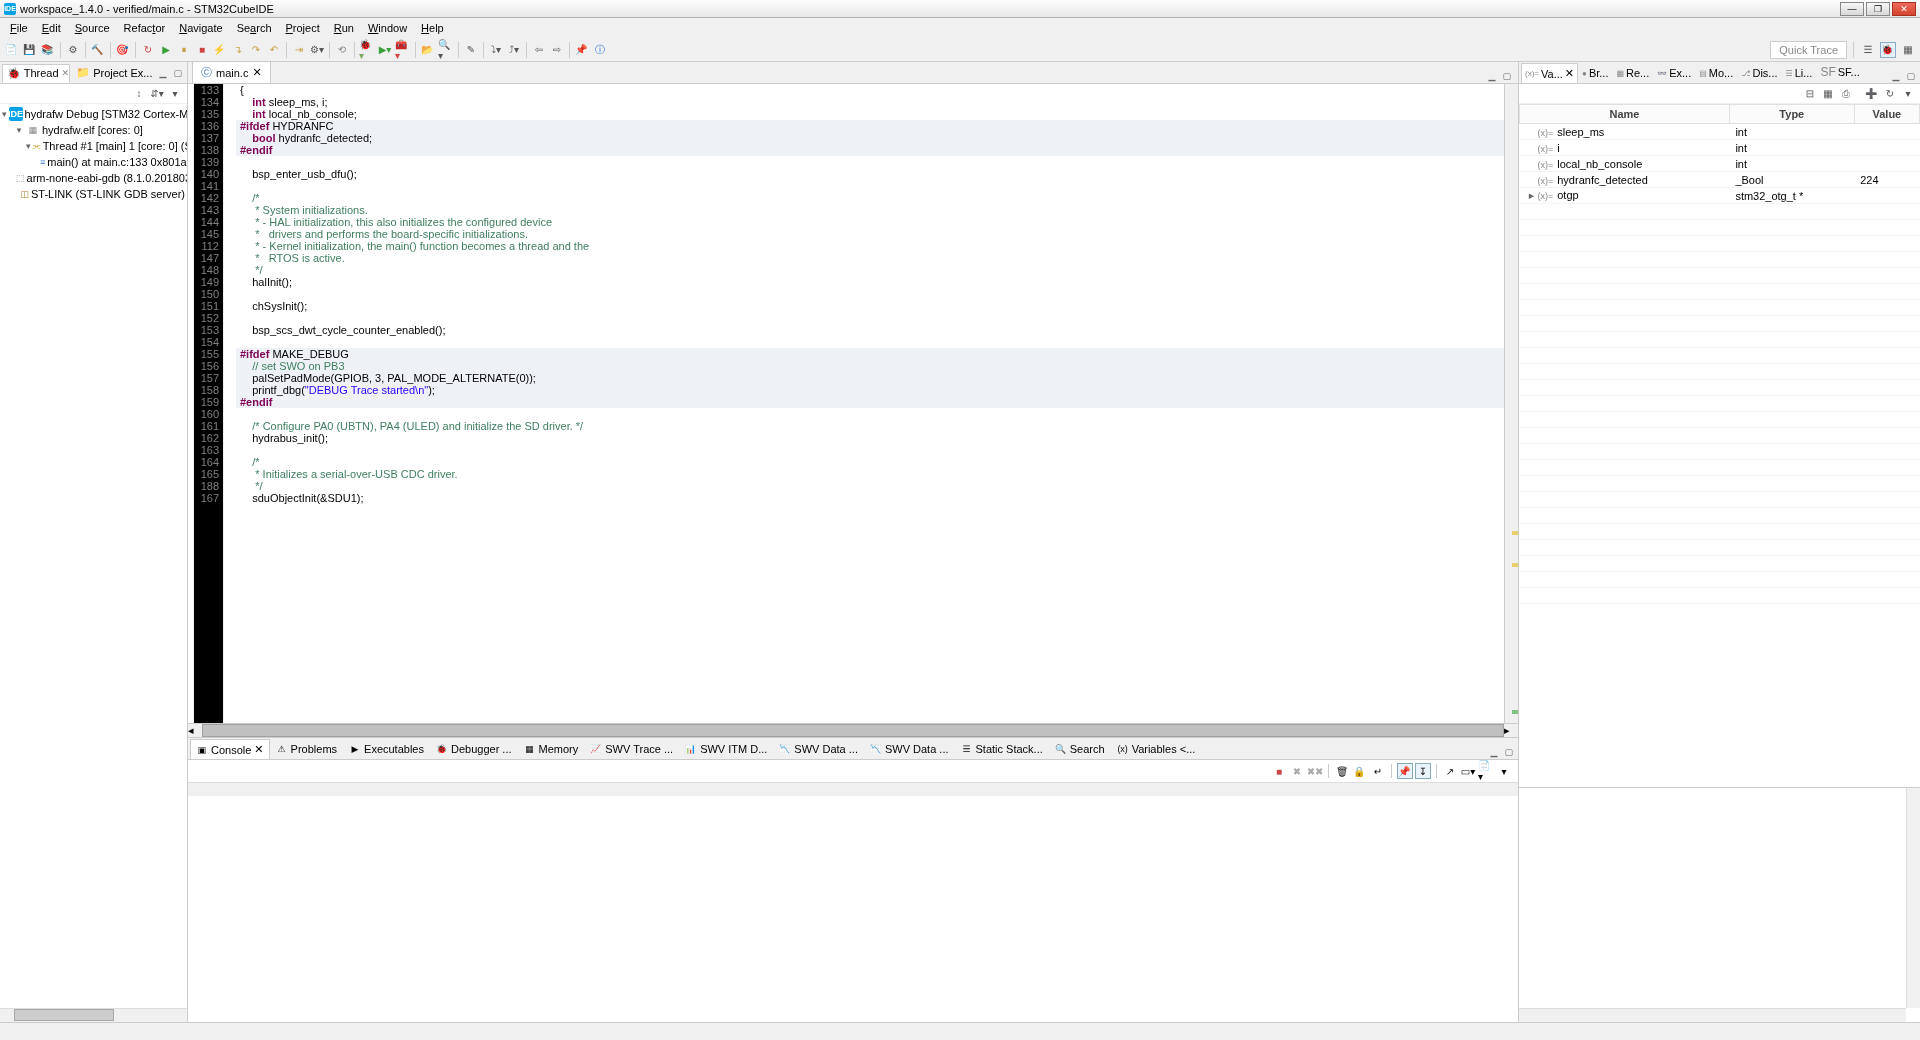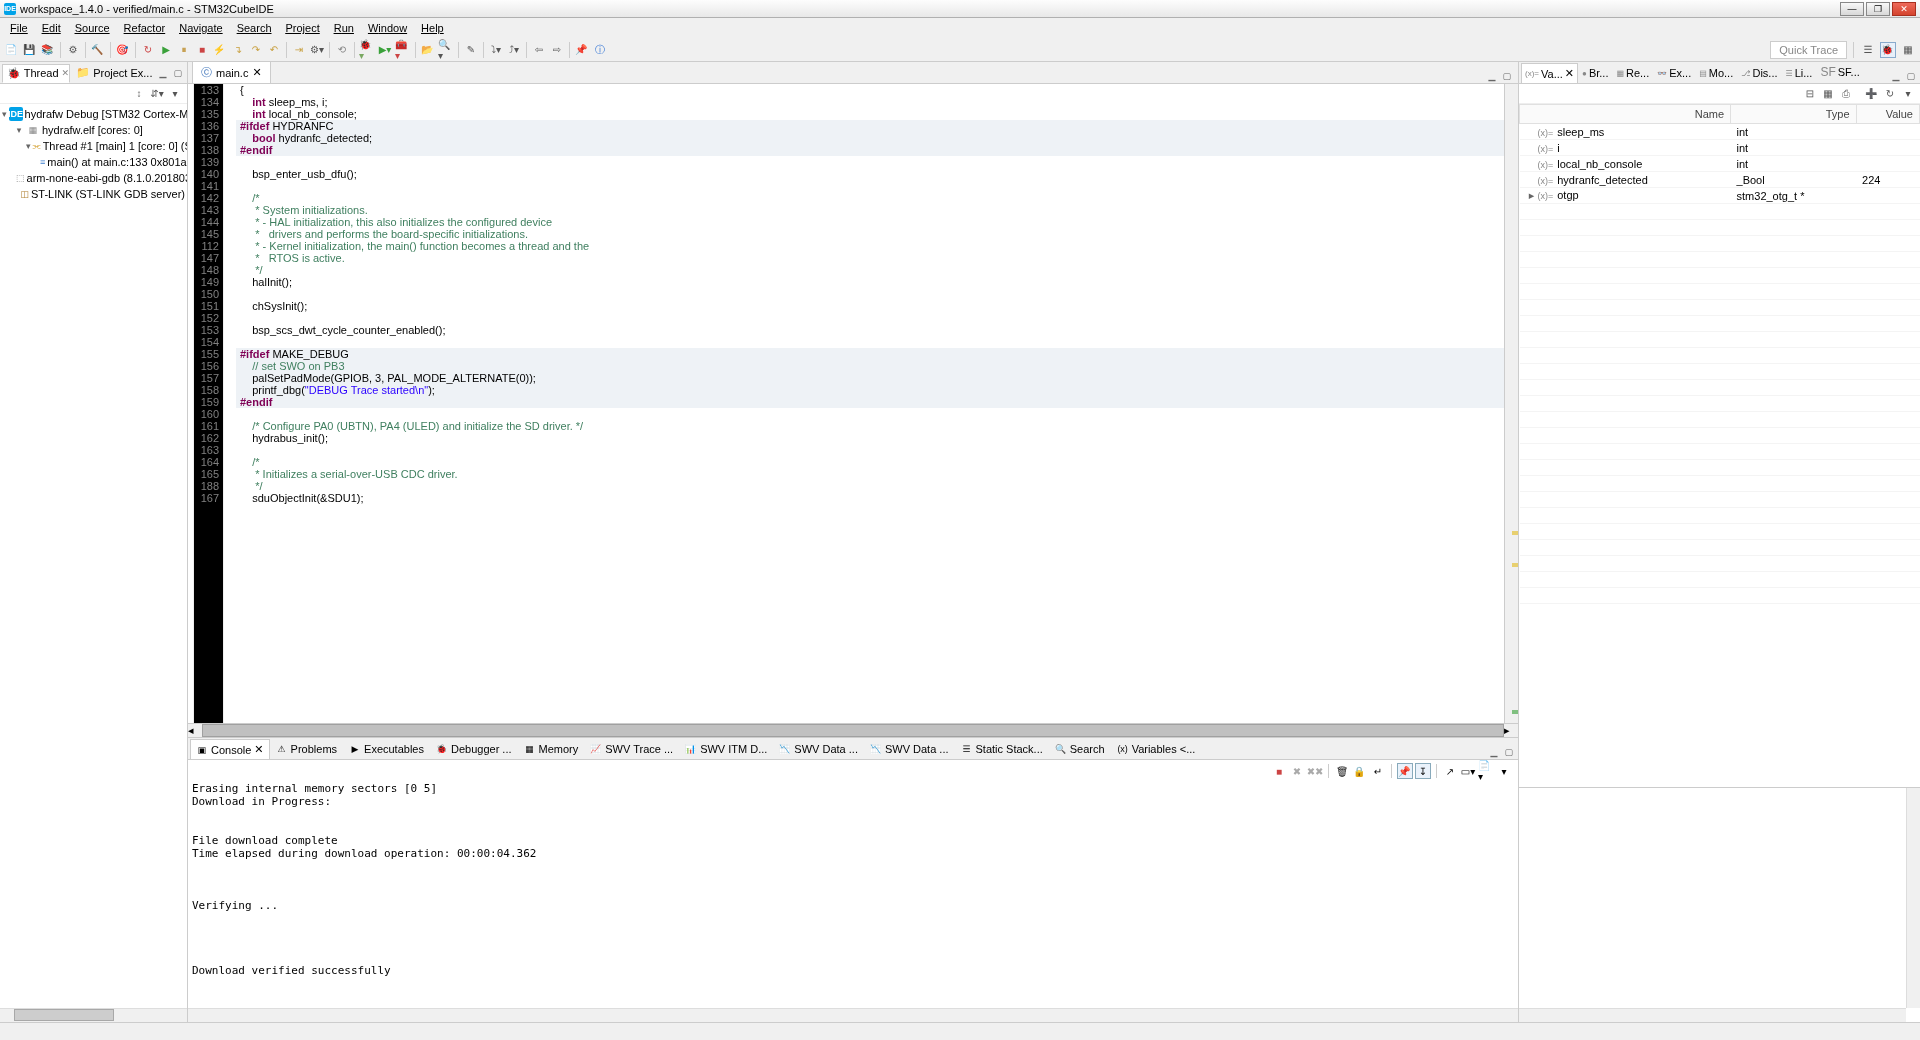--- a/index.html
+++ b/index.html
@@ -4,21 +4,21 @@
 <style>
 * { margin: 0; padding: 0; box-sizing: border-box; font-family: "Segoe UI", Tahoma, sans-serif; font-size: 11px; }
 body { background: #f0f0f0; overflow: hidden; height: 100vh; display: flex; flex-direction: column; }
 .titlebar { background: linear-gradient(to bottom, #fdfdfd, #e8e8e8); height: 18px; display: flex; align-items: center; padding: 0 4px; border-bottom: 1px solid #b0b0b0; justify-content: space-between; }
 .titlebar .left { display: flex; align-items: center; gap: 4px; }
 .titlebar .ide-icon { width: 12px; height: 12px; background: #00a2e8; border-radius: 2px; font-size: 7px; color: white; display: flex; align-items: center; justify-content: center; font-weight: bold; }
 .titlebar .win-btns { display: flex; gap: 2px; }
 .titlebar .win-btn { width: 24px; height: 14px; border: 1px solid #888; background: linear-gradient(to bottom, #f8f8f8, #d8d8d8); display: flex; align-items: center; justify-content: center; font-size: 9px; cursor: pointer; }
 .titlebar .win-btn.close { background: linear-gradient(to bottom, #ee6a5a, #d4442e); color: white; border-color: #a83020; }
 .menubar { background: #f0f0f0; height: 20px; display: flex; align-items: center; padding: 0 4px; gap: 2px; }
-.menubar .menu-item { padding: 2px 6px; cursor: pointer; text-decoration: underline; }
+.menubar .menu-item { padding: 2px 6px; cursor: pointer; }
 .menubar .menu-item u { text-decoration: underline; }
 .toolbar { background: #f0f0f0; height: 24px; display: flex; align-items: center; padding: 0 4px; gap: 4px; border-bottom: 1px solid #ccc; justify-content: space-between; }
 .toolbar .tb-left { display: flex; align-items: center; gap: 2px; }
 .toolbar .tb-right { display: flex; align-items: center; gap: 4px; }
 .tb-btn { width: 16px; height: 16px; display: flex; align-items: center; justify-content: center; cursor: pointer; font-size: 10px; color: #555; }
 .tb-sep { width: 1px; height: 16px; background: #ccc; margin: 0 2px; }
 .quick-access { border: 1px solid #ccc; background: white; padding: 2px 8px; color: #888; }
 .main-area { flex: 1; display: flex; overflow: hidden; }
 .left-panel { width: 188px; background: white; border-right: 1px solid #ccc; display: flex; flex-direction: column; }
 .view-tabs { background: #f0f0f0; height: 22px; display: flex; align-items: center; border-bottom: 1px solid #ccc; padding: 0 2px; gap: 2px; }
@@ -73,21 +73,21 @@
 .right-panel { width: 402px; background: white; border-left: 1px solid #ccc; display: flex; flex-direction: column; }
 .right-split-top { flex: 1; display: flex; flex-direction: column; overflow: hidden; }
 .right-split-bottom { height: 235px; border-top: 1px solid #ccc; overflow: auto; position: relative; }
 .var-tabs { background: #f0f0f0; height: 22px; display: flex; align-items: flex-end; border-bottom: 1px solid #ccc; padding: 0 2px; overflow: hidden; justify-content: space-between; }
 .var-tabs-left { display: flex; align-items: flex-end; overflow: hidden; }
 .vtab { display: flex; align-items: center; gap: 2px; padding: 3px 3px; cursor: pointer; white-space: nowrap; border: 1px solid transparent; font-size: 10px; }
 .vtab.active { background: white; border: 1px solid #ccc; border-bottom: 1px solid white; margin-bottom: -1px; }
 .var-toolbar { height: 20px; display: flex; justify-content: flex-end; align-items: center; gap: 2px; padding: 0 4px; background: white; border-bottom: 1px solid #eee; }
 .var-table { flex: 1; overflow: auto; }
 .var-table table { width: 100%; border-collapse: collapse; }
-.var-table th { text-align: right; padding: 3px 6px; border: 1px solid #e0e0e0; background: #fafafa; font-weight: normal; color: #444; }
+.var-table th { text-align: center; padding: 3px 6px; border: 1px solid #e0e0e0; background: #fafafa; font-weight: bold; color: #444; }
 .var-table td { padding: 1px 6px; border-bottom: 1px solid #f4f4f4; white-space: nowrap; }
 .var-table tr.data td { height: 16px; }
 .var-icon { color: #888; font-size: 9px; margin-right: 4px; }
 .statusbar { height: 18px; background: #f0f0f0; border-top: 1px solid #ccc; display: flex; align-items: center; }
 .hscroll { height: 14px; background: #f0f0f0; border-top: 1px solid #ddd; position: relative; }
 .hscroll .hthumb { position: absolute; height: 12px; top: 0; background: #cdcdcd; border: 1px solid #a8a8a8; }
 .vscroll { width: 14px; background: #f0f0f0; border-left: 1px solid #ddd; }
 .mini-icons { display: flex; gap: 1px; }
 .mini-icons span { width: 14px; height: 14px; display: inline-flex; align-items: center; justify-content: center; cursor: pointer; font-size: 9px; color: #666; }
 .icon-bug { color: #7aa862; }
@@ -375,36 +375,20 @@
         <span class="ctb-btn">↵</span>
         <span class="ctb-sep"></span>
         <span class="ctb-btn" style="border:1px solid #8ab;background:#eaf2fb">📌</span>
         <span class="ctb-btn" style="border:1px solid #8ab;background:#eaf2fb">↧</span>
         <span class="ctb-sep"></span>
         <span class="ctb-btn">↗</span>
         <span class="ctb-btn">▭▾</span>
         <span class="ctb-btn">📄▾</span>
         <span class="ctb-btn">▾</span>
       </div>
-      <div class="console-output" id="console-out">Erasing internal memory sectors [0 5]
-Download in Progress:
-
-
-File download complete
-Time elapsed during download operation: 00:00:04.362
-
-
-
-Verifying ...
-
-
-
-
-Download verified successfully
-</div>
       <div class="hscroll"></div>
     </div>
   </div>
 
   <div class="right-panel">
     <div class="right-split-top">
       <div class="var-tabs">
         <div class="var-tabs-left" id="vtabs">
             <div class="vtab active">
               <span style="font-size:8px;color:#888">(x)=</span>

